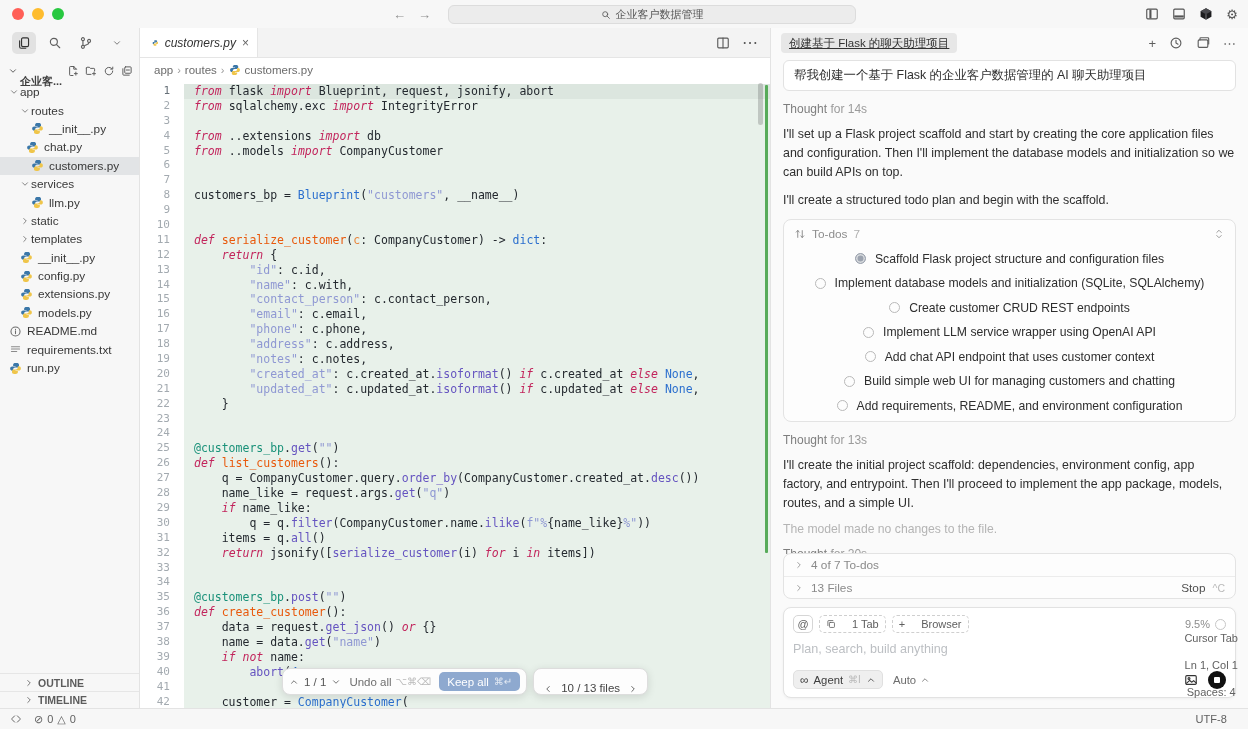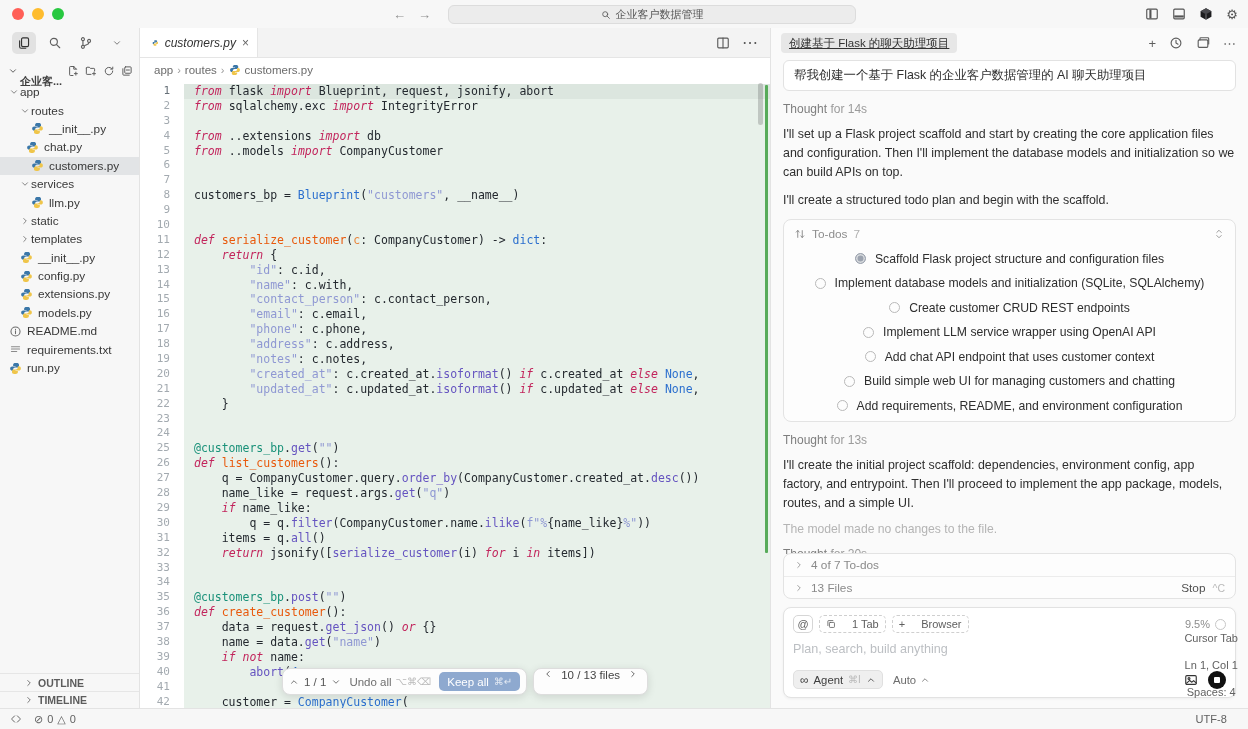--- a/index.html
+++ b/index.html
@@ -65,21 +65,21 @@
   .lc .dec { color:#199179; }
   .overview { position:absolute; top:3px; right:2px; width:3px; height:468px; background:#57ab5a; border-radius:1px; }
   .vthumb { position:absolute; top:1px; right:7px; width:5px; height:42px; background:rgba(90,90,90,.28); border-radius:3px; }
   .diffwidget { position:absolute; left:142px; bottom:13px; display:flex; gap:6px; font-family:"Liberation Sans",sans-serif; }
   .dw-pill { background:#fdfdfd; border:1px solid #ddd; border-radius:8px; box-shadow:0 2px 8px rgba(0,0,0,.12); height:27px; display:flex; align-items:center; padding:0 6px; gap:8px; font-size:11.5px; color:#555; }
   .dw-nav { display:flex; align-items:center; gap:5px; color:#555; }
   .dw-undo { color:#6f6f6f; display:flex; gap:4px; align-items:center; }
   .kbd { color:#b9b9b9; font-size:10px; }
   .keepbtn { background:#8ea9cf; color:#fff; border-radius:5px; height:19px; display:flex; align-items:center; padding:0 8px; gap:5px; font-size:11.5px; }
   .keepbtn .kbd { color:rgba(255,255,255,.75); }
-  .filespill { background:#fdfdfd; border:1px solid #ddd; border-radius:8px; box-shadow:0 2px 8px rgba(0,0,0,.12); height:27px; display:flex; align-items:flex-start; padding:0 9px; gap:8px; font-size:11.5px; color:#444; }
+  .filespill { background:#fdfdfd; border:1px solid #ddd; border-radius:8px; box-shadow:0 2px 8px rgba(0,0,0,.12); height:27px; display:flex; align-items:flex-end; padding:0 9px; gap:8px; font-size:11.5px; color:#444; }
 
   
   .chat { width:477px; flex:0 0 477px; background:#fafafa; display:flex; flex-direction:column; min-height:0; }
   .chat-header { height:30px; flex:0 0 30px; display:flex; align-items:center; padding:0 12px 0 10px; }
   .chat-tab { background:#e7e7e7; border-radius:4px; height:20px; display:flex; align-items:center; padding:0 8px; font-size:11.5px; color:#333; max-width:300px; white-space:nowrap;text-decoration:underline; }
   .chat-h-icons { margin-left:auto; display:flex; gap:13px; color:#5e5e5e; align-items:center; font-size:13px; }
   .chat-scroll { flex:1; overflow:hidden; padding:2px 12px 0 12px; display:flex; flex-direction:column; }
   .usermsg { background:#fff; border:1px solid #e2e2e2; border-radius:6px; padding:6px 10px; font-size:12.4px; color:#303030; }
   .thought { margin-top:11px; font-size:12px; color:#9b9b9b; }
   .thought b { font-weight:normal; color:#7e7e7e; }

